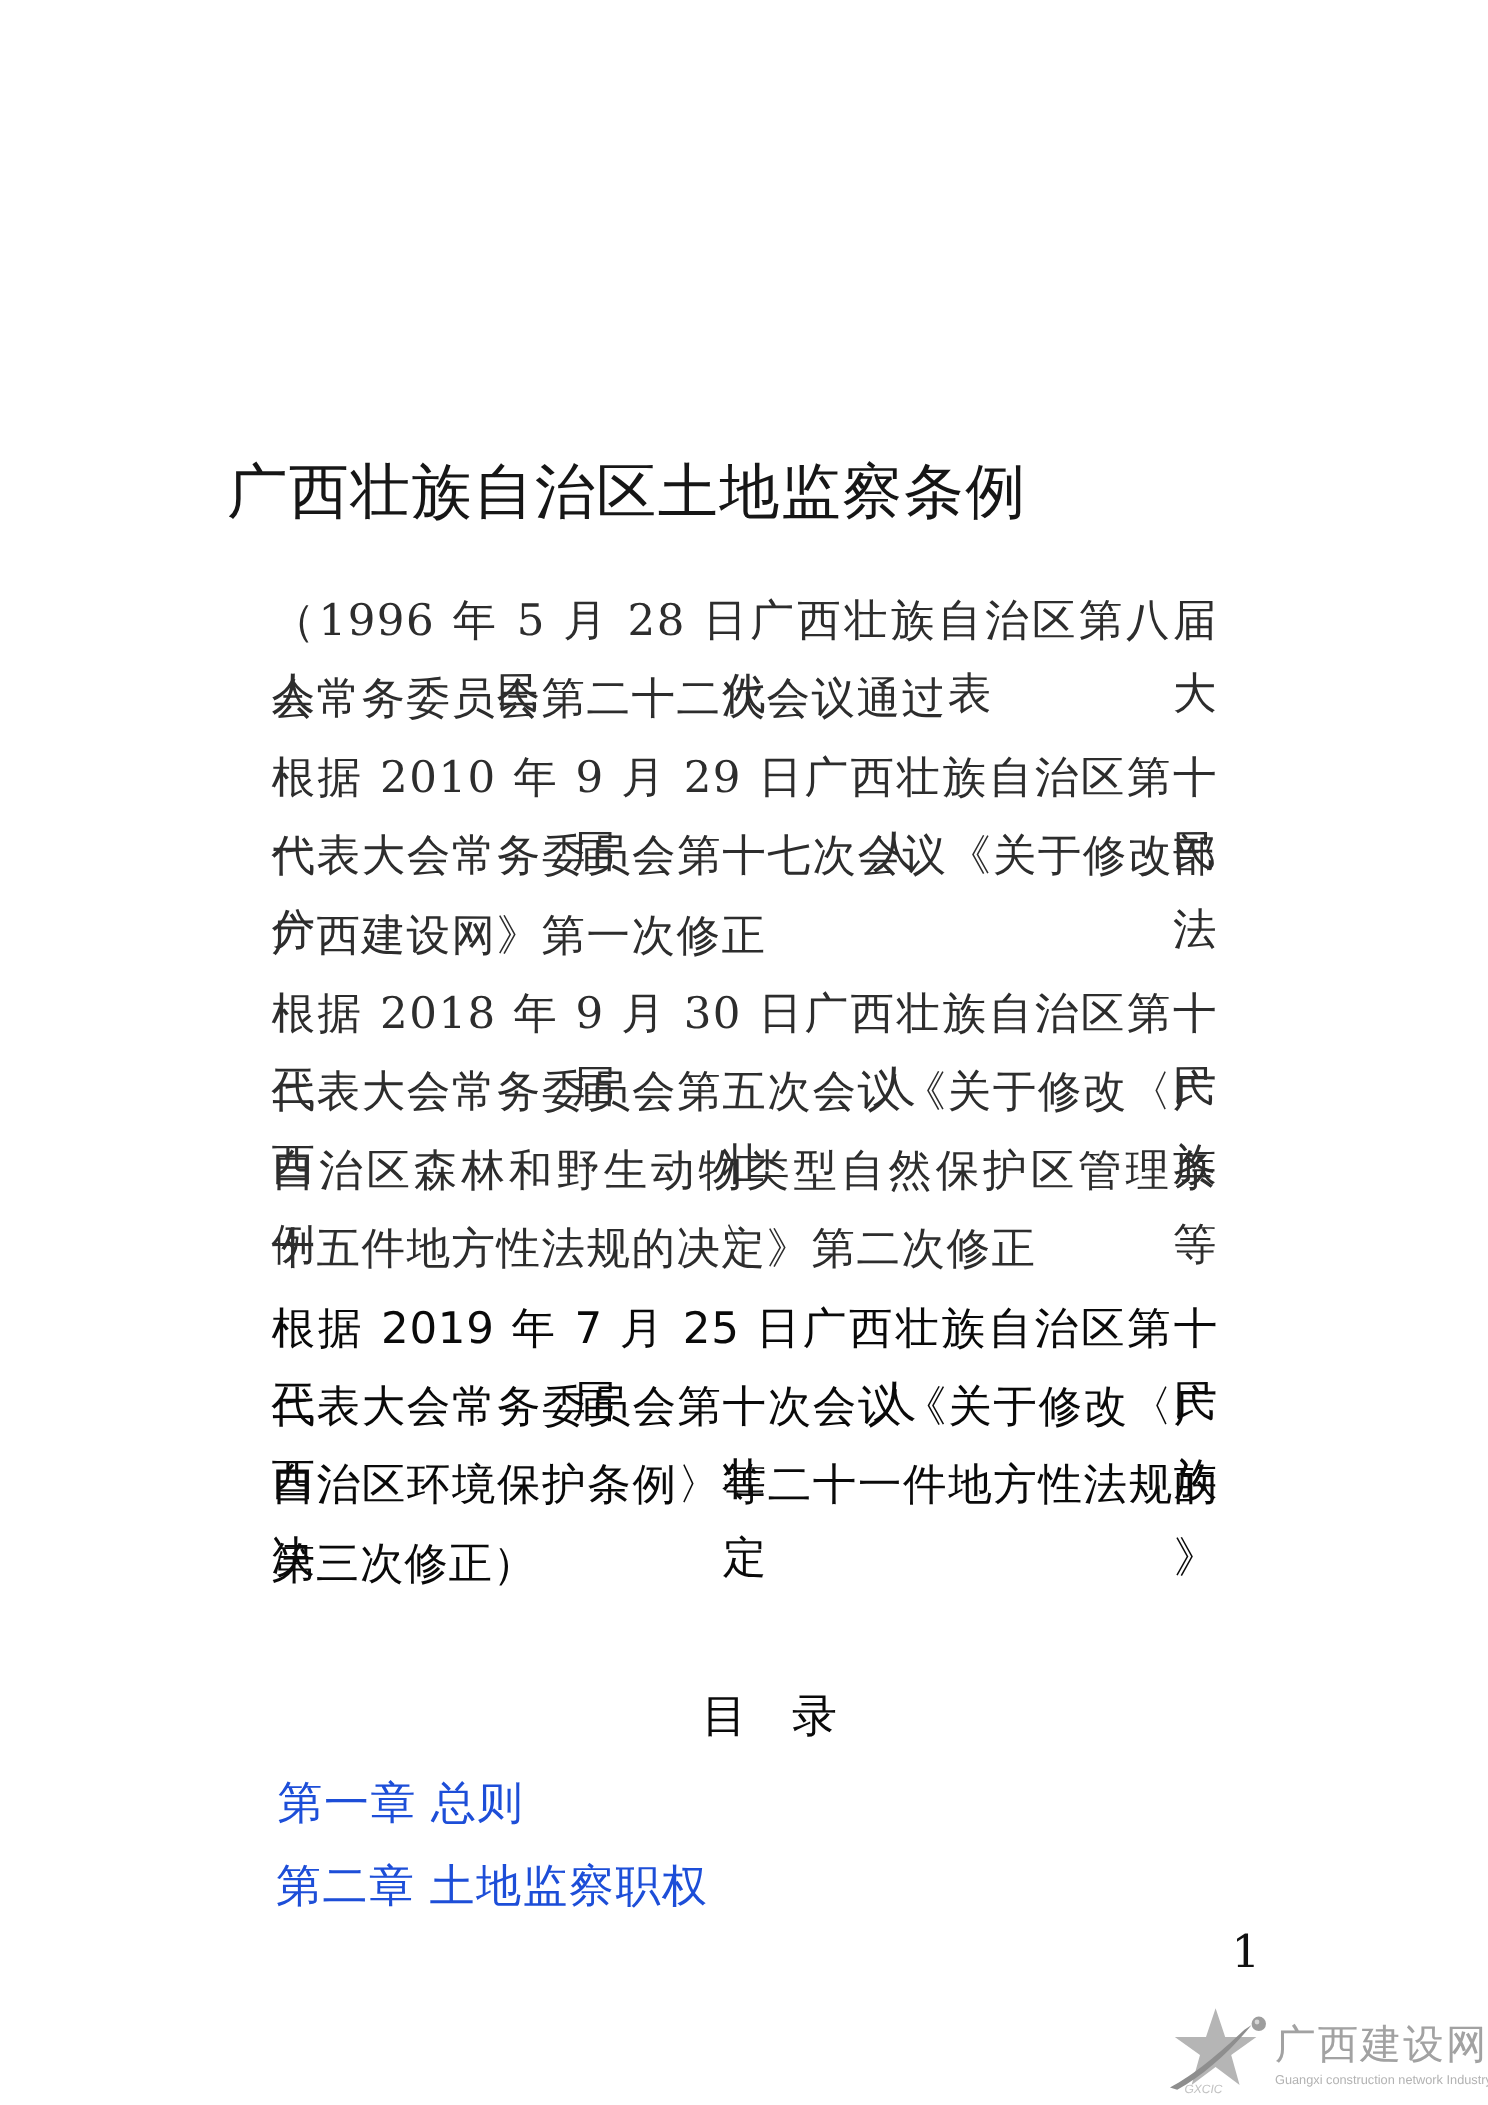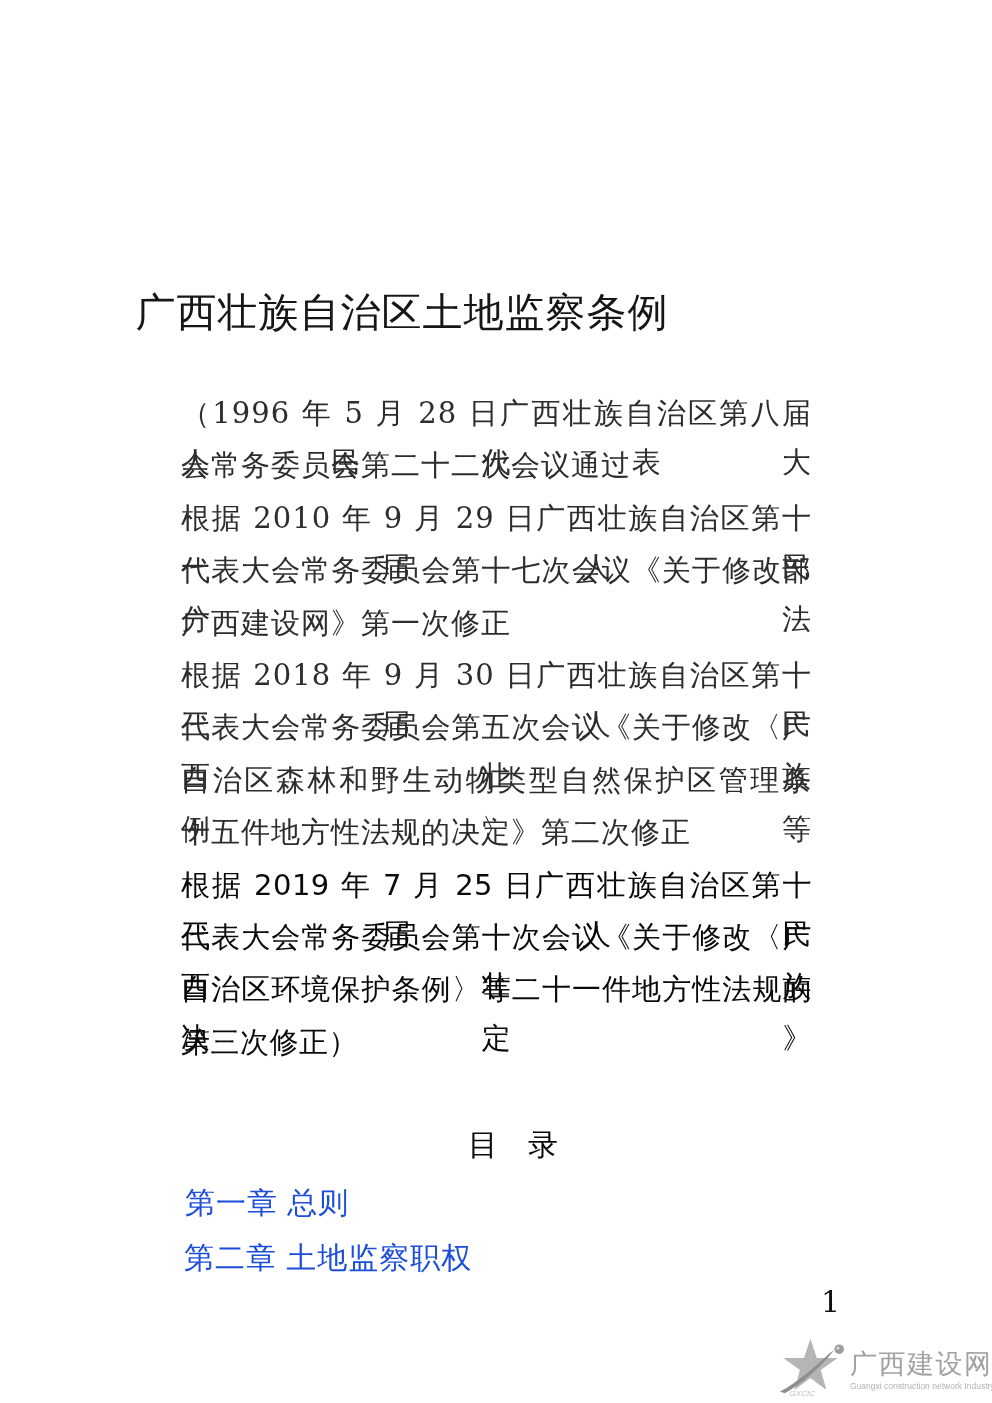--- a/index.html
+++ b/index.html
@@ -14,21 +14,21 @@
     background: #ffffff;
     overflow: hidden;
     font-family: "DejaVu Serif", "Liberation Serif", serif;
     color: #1f1f1f;
   }
   .doc-title {
     position: absolute;
     top: 292px;
     left: 0;
     width: 804px;
-    margin: 0;
+    margin: 16px;
     text-align: center;
     font-size: 40px;
     font-weight: 400;
     letter-spacing: 1px;
     line-height: 1;
     color: #161616;
     font-family: "DejaVu Serif", "Liberation Serif", serif;
   }
   .body-block {
     position: absolute;

